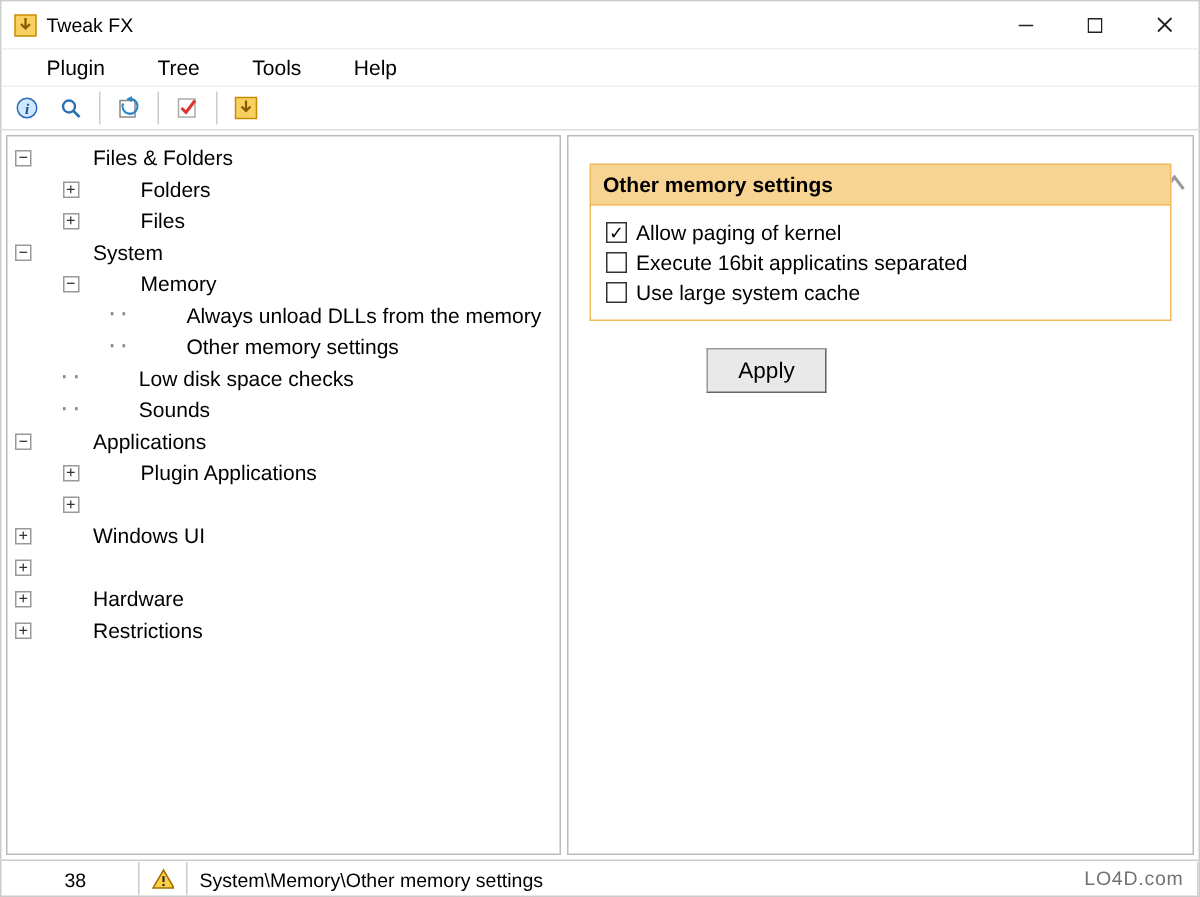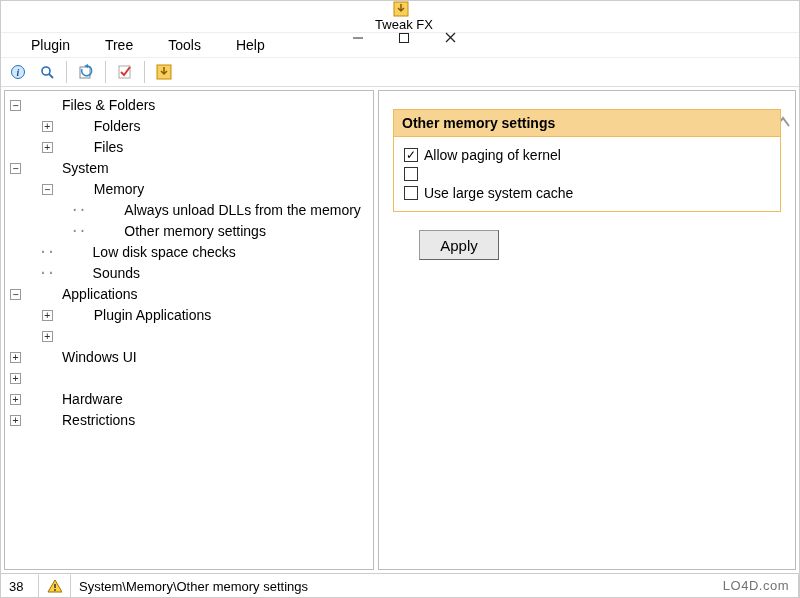--- a/index.html
+++ b/index.html
@@ -16,21 +16,20 @@
       display: flex;
       flex-direction: column;
     }
     .titlebar {
       height: 32px;
       display: flex;
       align-items: center;
       padding: 0 0 0 8px;
       background: #fff;
       border-bottom: 1px solid #eee;
-      flex-direction: column;
     }
     .titlebar .icon { width:16px; height:16px; margin-right:6px; display:flex; align-items:center; justify-content:center; }
     .titlebar .title { font-size:13px; flex:0 0 auto; }
     .titlebar .spacer { flex:1; }
     .winbtns { display:flex; height:100%; }
     .winbtn { width:46px; display:flex; align-items:center; justify-content:center; font-size:12px; color:#222; }
     .winbtn svg { display:block; }
     .menubar { height:24px; display:flex; align-items:center; gap:19px; padding: 0 22px; font-size:14px; }
     .menubar .mitem { padding: 2px 8px; }
     .toolbar { height:30px; display:flex; align-items:center; gap:3px; padding: 2px 4px; border-bottom:1px solid #ddd; border-top:1px solid #eee; }
@@ -43,24 +42,24 @@
     .treeline .exp { width:11px; height:11px; border:1px solid #999; display:inline-flex; align-items:center; justify-content:center; font-size:10px; line-height:1; margin:0 3px; font-family:monospace; color:#333; cursor:pointer; background:#fff; }
     .treeline .lbl { padding-left:2px;margin-left:36px; }
     .rightpane { flex:1; border:1px solid #bbb; background:#fff; position:relative; padding:18px 14px; display:flex; flex-direction:column; align-items:stretch; }
     .rightinner { position:relative; }
     .rp-scroll { position:absolute; right:4px; top:22px; color:#888; font-size:18px; }
     .panelbox { border:1px solid #f0b95e; background:#fff; margin-bottom:18px; }
     .panelhdr { background:#f8d493; padding:5px 8px; font-weight:bold; font-size:14px; border-bottom:1px solid #f0b95e; }
     .panelbody { padding:8px 10px; }
     .chk { display:flex; align-items:center; gap:6px; font-size:14px; padding:2px 0; }
     .chkbox { width:14px; height:14px; border:1px solid #333; display:inline-flex; align-items:center; justify-content:center; font-size:12px; line-height:1; }
-    .applybtn { width:80px; height:30px; background:#e9e9e9; border:1px solid #999; border-right-color:#666; border-bottom-color:#666; font-size:15px; display:flex; align-items:center; justify-content:center; margin-left:26px; cursor:pointer; }
+    .applybtn { width:80px; height:30px; background:#e9e9e9; border:1px solid #999; border-right-color:#666; border-bottom-color:#666; font-size:15px; display:flex; align-items:center; justify-content:center; margin-left:78px; cursor:pointer; }
     .statusbar { height:24px; border-top:1px solid #ccc; display:flex; align-items:stretch; font-size:13px; }
     .sb-cell { border-right:1px solid #ccc; display:flex; align-items:center; padding:0 8px; border-top:1px solid #fff; }
-    .sb-cell.c1 { width:38px; }
+    .sb-cell.c1 { width:58px;margin-left:34px; }
     .sb-cell.c2 { width:32px; justify-content:center; }
     .sb-cell.c3 { flex:1; }
     .watermark { position:absolute; right:10px; bottom:4px; font-size:13px; color:#737373; font-weight:300; letter-spacing:0.5px; }
   </style>
 </head>
 <body>
 
 <div class="titlebar">
   <span class="icon">
     <svg width="16" height="16" viewBox="0 0 16 16">
@@ -225,20 +224,21 @@
     <div class="rightinner">
       <div class="panelbox">
         <div class="panelhdr">Other memory settings</div>
         <div class="panelbody" id="panelbody">
             <div class="chk">
               <span class="chkbox">✓</span>
               <span>Allow paging of kernel</span>
             </div>
             <div class="chk">
               <span class="chkbox"></span>
+              <span>Execute 16bit applicatins separated</span>
             </div>
             <div class="chk">
               <span class="chkbox"></span>
               <span>Use large system cache</span>
             </div>
           </div>
       </div>
       <div class="applybtn">Apply</div>
     </div>
   </div>

